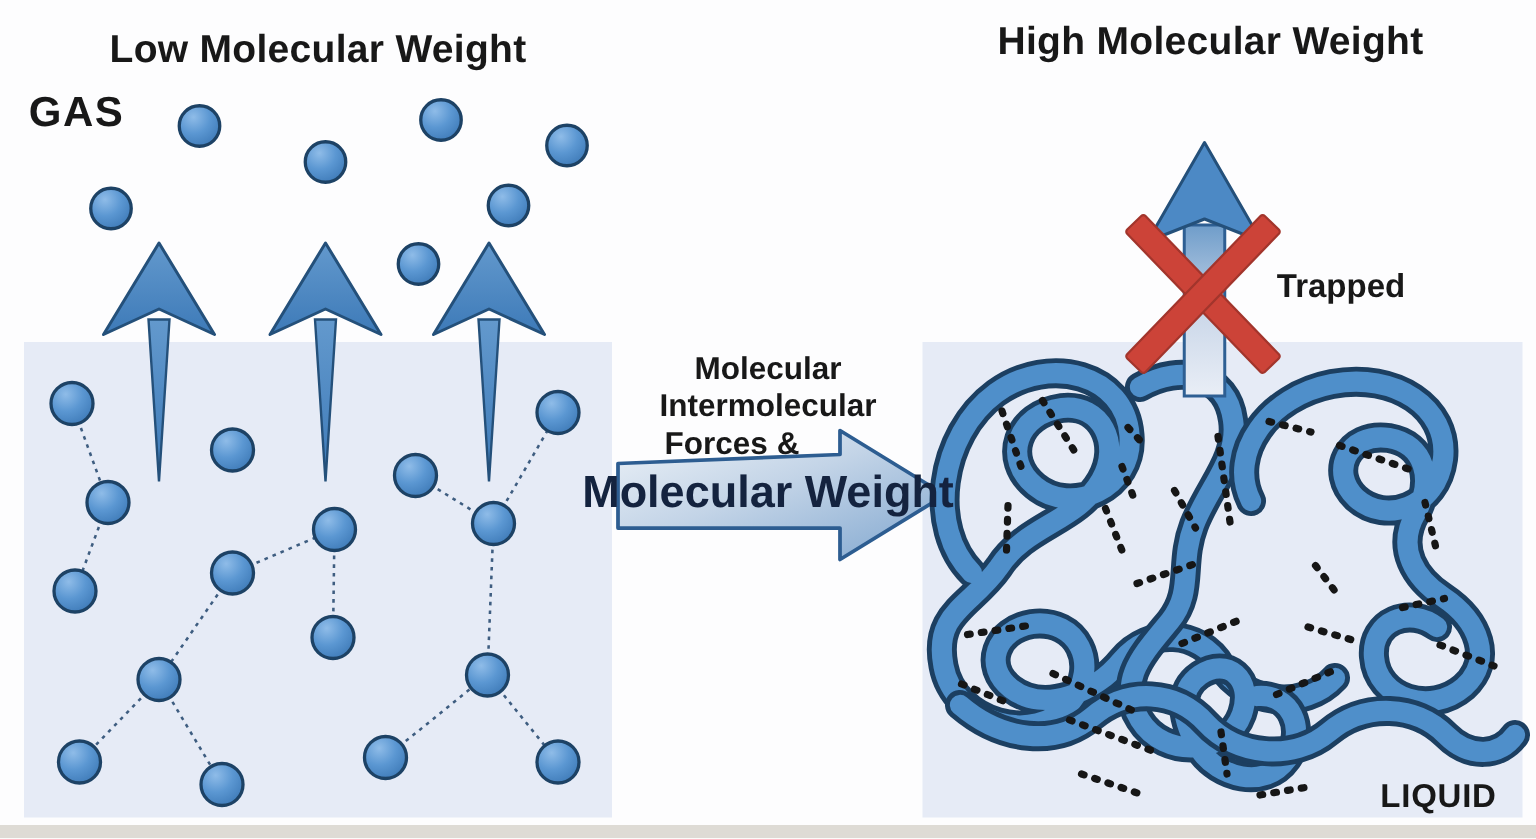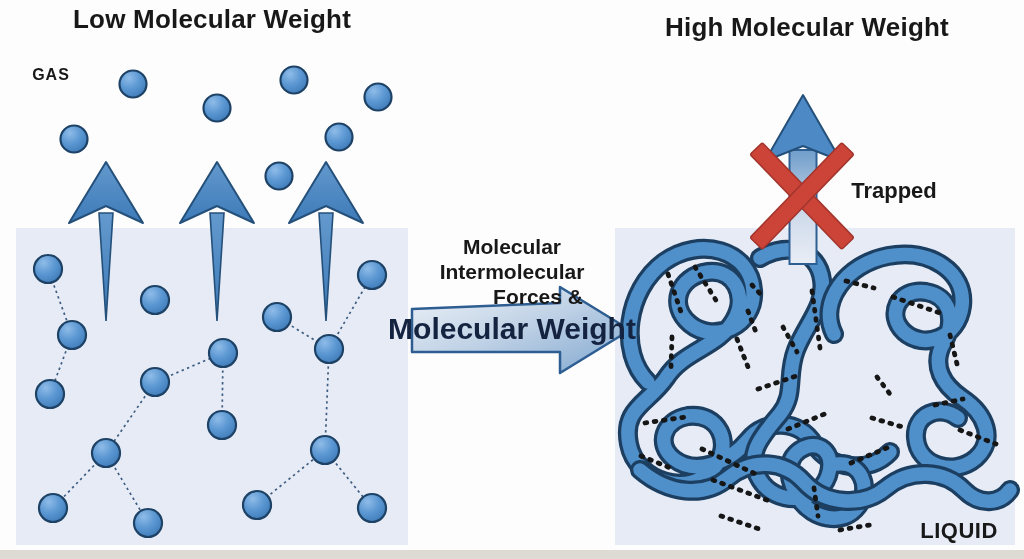--- a/index.html
+++ b/index.html
@@ -6,28 +6,28 @@
   #stage{
     position:relative;width:1024px;height:559px;overflow:hidden;
     background:#fdfdfe;font-family:"Liberation Sans",sans-serif;
   }
   #scene{position:absolute;left:0;top:0;width:1024px;height:559px;}
   .lbl{
     position:absolute;transform:translate(-50%,-50%);
     font-weight:bold;color:#181818;white-space:nowrap;line-height:1;
   }
   .title{font-size:26px;letter-spacing:0.2px;}
-  #title-left{left:212px;top:19px;}
+  #title-left{left:212px;top:32px;}
   #title-right{left:807px;top:27px;}
-  #gas-label{left:51px;top:75px;font-size:16px;letter-spacing:1px;}
+  #gas-label{left:51px;top:75px;font-size:28px;letter-spacing:1px;}
   #evaporation-label{left:218px;top:141px;font-size:21px;}
   .inc-line{font-size:21px;}
   #inc-line-0{left:512px;top:246px;}
   #inc-line-1{left:512px;top:271px;}
-  #inc-line-2{left:538px;top:296px;}
+  #inc-line-2{left:488px;top:296px;}
   #mw-label{left:512px;top:329px;font-size:30px;color:#14233f;}
   #trapped-label{left:894px;top:191px;font-size:22px;}
   #liquid-label{left:959px;top:531px;font-size:22px;letter-spacing:0.5px;}
 </style>
 </head>
 <body>
 
 <div id="stage">
 
   <svg id="scene" viewBox="0 0 1024 559">

